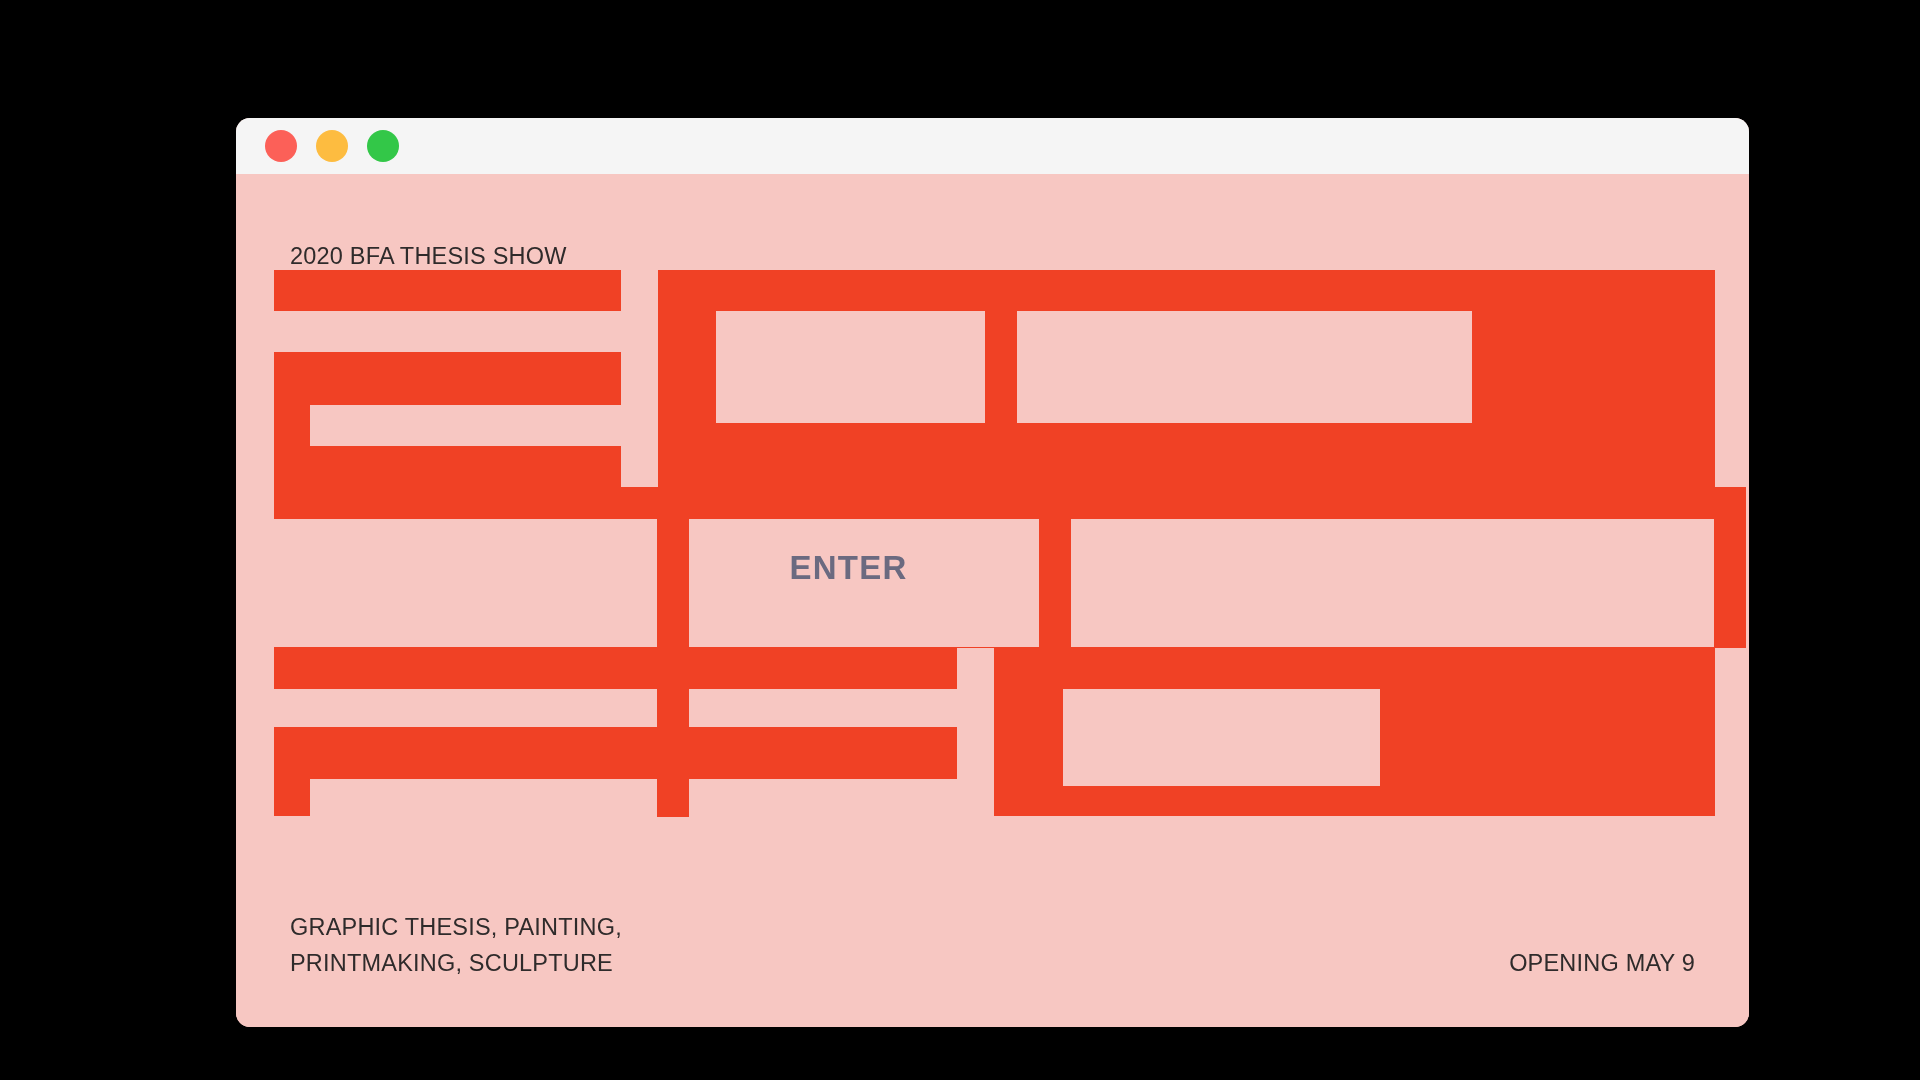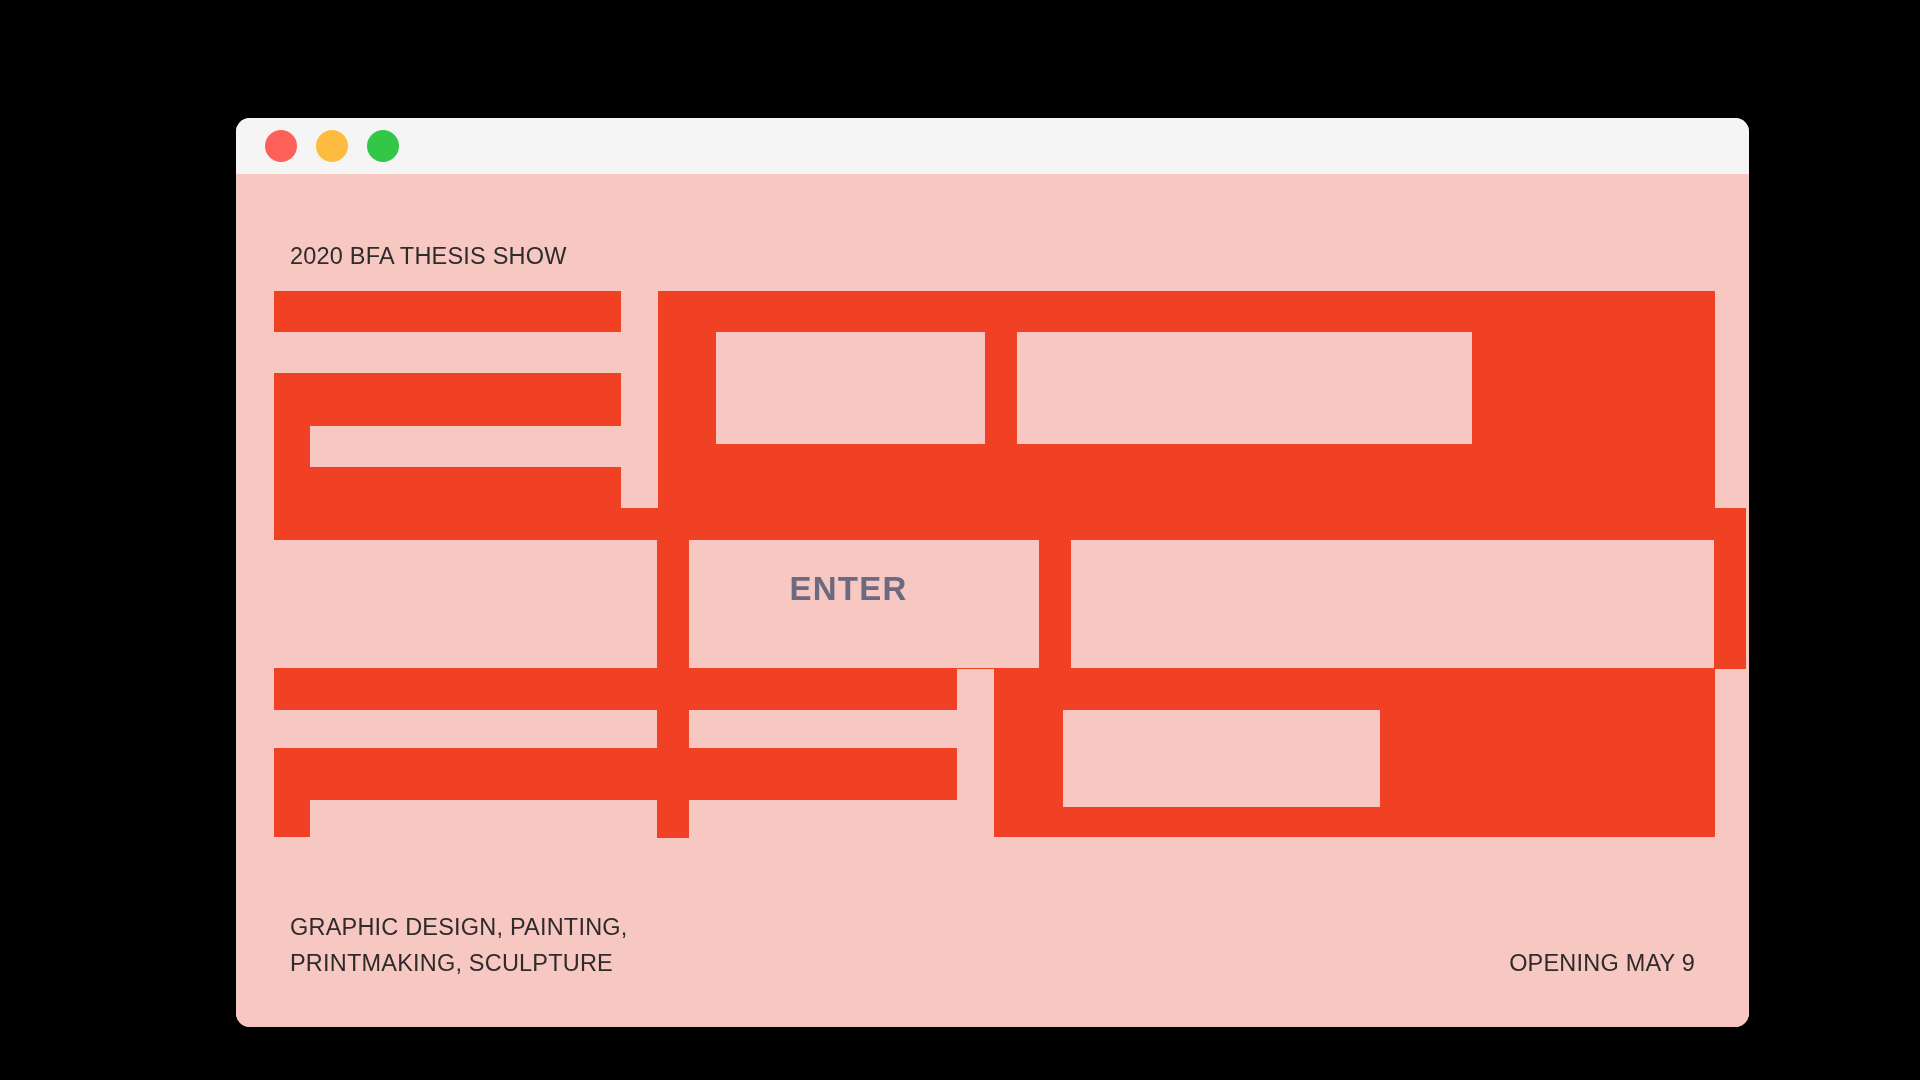--- a/index.html
+++ b/index.html
@@ -73,21 +73,21 @@
   }
   #txt-show-title  { left: 38px;  top: 48px;  text-align: left; }
   #txt-institution { right: 38px; top: 48px;  text-align: right; }
   #txt-disciplines { left: 38px;  bottom: 30px; text-align: left; }
   #txt-opening     { right: 38px; bottom: 30px; text-align: right; }
 
   
   #artwork {
     position: absolute;
     left: 38px;
-    top: 117px;
+    top: 96px;
     width: 1441px;
     height: 546px;
     background: #f04125;
   }
 
   .pink { position: absolute; background: #f7c7c2; }
   .hair { position: absolute; background: #f04125; }
 
   
   
@@ -141,21 +141,21 @@
       <span class="traffic-light tl-close"></span>
       <span class="traffic-light tl-minimize"></span>
       <span class="traffic-light tl-maximize"></span>
     </div>
 
     <div id="poster">
 
       <div class="poster-text" id="txt-show-title">2020 BFA THESIS SHOW</div>
 
 
-      <div class="poster-text" id="txt-disciplines">GRAPHIC DESIGN, PAINTING,
+      <div class="poster-text" id="txt-disciplines">GRAPHIC THESIS, PAINTING,
 PRINTMAKING, SCULPTURE</div>
 
       <div class="poster-text" id="txt-opening">OPENING MAY 9</div>
 
       <div id="artwork">
 
         <div>
           <div class="pink" id="tb-bar-a"></div>
           <div class="pink" id="tb-bar-b"></div>
           <div class="pink" id="tb-vstrip"></div>

